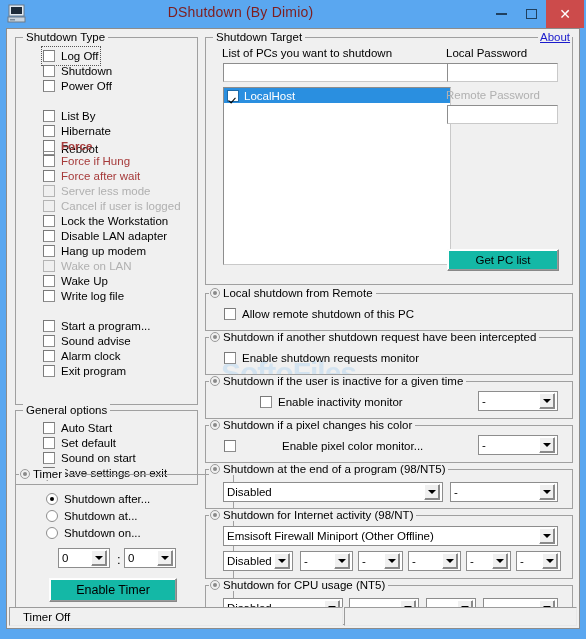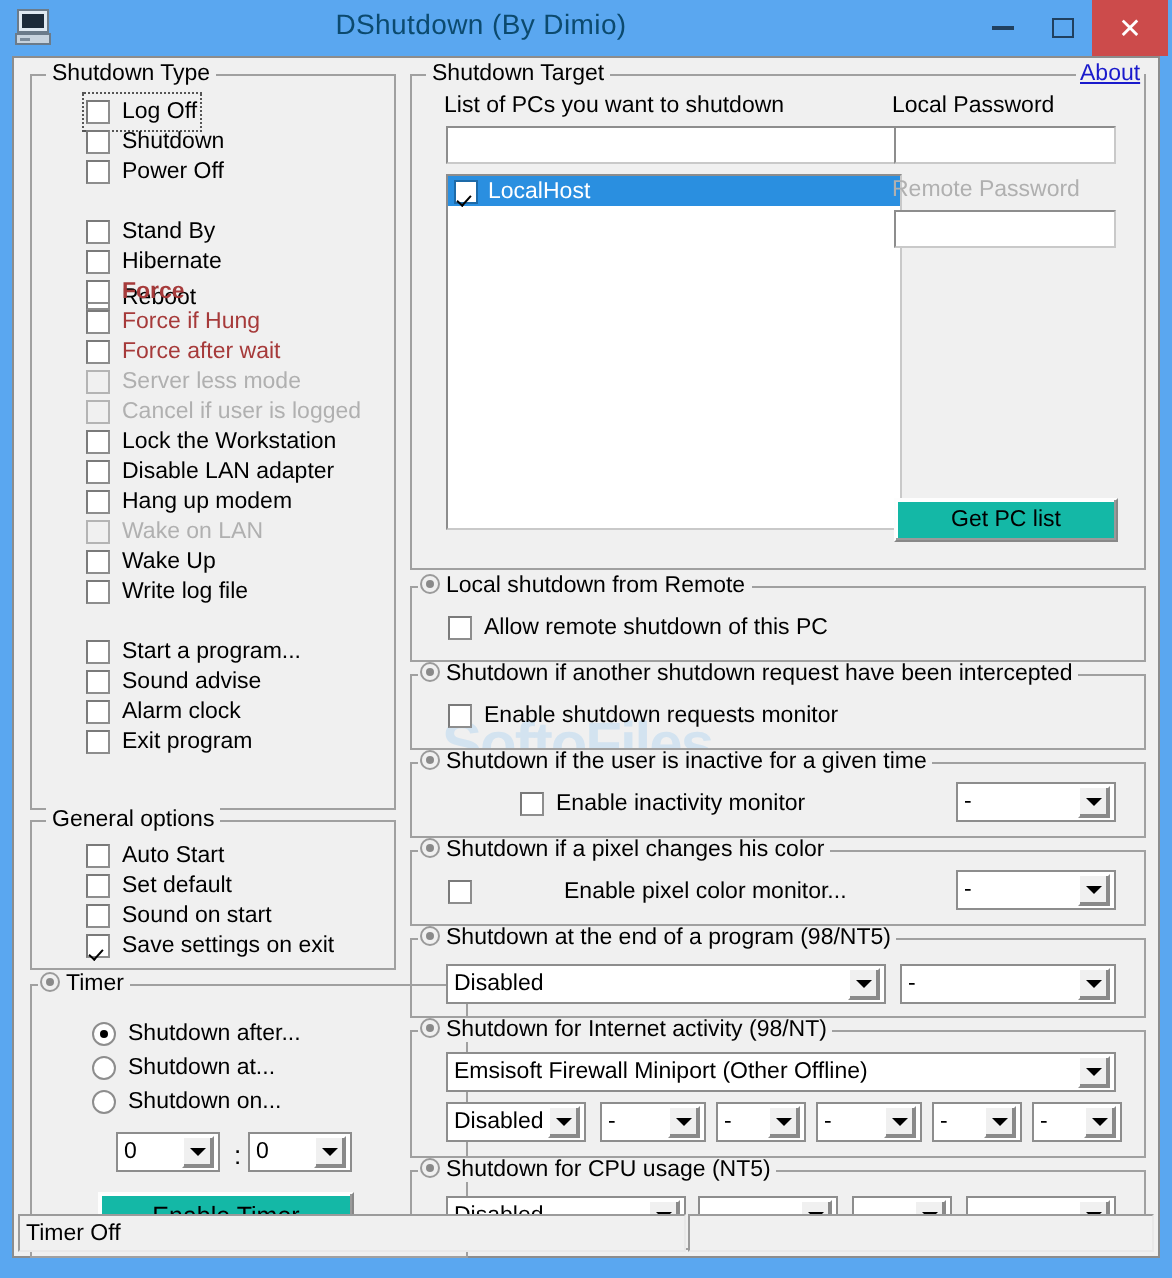--- a/index.html
+++ b/index.html
@@ -18,21 +18,21 @@
   }
   #titlebar{
     position:absolute;left:0;top:0;width:586px;height:28px;
     background:#5aa7f0;
   }
   #app-icon{
     position:absolute;left:7px;top:4px;width:20px;height:19px;
   }
   #title-text{
     position:absolute;left:0;top:4px;width:481px;text-align:center;
-    font-size:14px;color:#0c4a6e;letter-spacing:.2px;
+    font-size:14px;color:#7f1d1d;letter-spacing:.2px;
   }
   .cap-btn{
     position:absolute;top:0;height:28px;width:30px;
     display:flex;align-items:center;justify-content:center;
     color:#20405f;font-size:13px;cursor:default;
   }
   #btn-min{right:70px;}
   #btn-max{right:40px;}
   #btn-close{right:2px;width:38px;background:#cc4b4b;color:#fff;font-size:14px;}
   .minglyph{width:11px;height:2px;background:#20405f;}
@@ -171,21 +171,21 @@
   }
 
   
   #statusbar{
     position:absolute;left:2px;bottom:2px;width:568px;height:19px;
     display:flex;
   }
   .sbp{
     box-sizing:border-box;height:19px;background:#f0f0f0;
     border:1px solid #9b9b9b;border-right-color:#e8e8e8;border-bottom-color:#e8e8e8;
-    display:flex;align-items:center;padding-left:3px;font-size:11.5px;text-align:center;
+    display:flex;align-items:center;padding-left:13px;font-size:11.5px;text-align:center;
   }
   #sbp1{width:334px;}
   #sbp2{flex:1 1 auto;margin-left:1px;}
 </style>
 </head>
 <body>
 
 <div id="window">
 
   <div id="titlebar">
@@ -225,21 +225,21 @@
       <div class="cbrow" style="left:27px;top:40px;">
         <span class="cb"></span>
         <span class="lbl">Power Off</span>
       </div>
       <div class="cbrow" style="left:27px;top:55px;margin-top:48px;">
         <span class="cb"></span>
         <span class="lbl">Reboot</span>
       </div>
       <div class="cbrow" style="left:27px;top:70px;">
         <span class="cb"></span>
-        <span class="lbl">Stand By</span>
+        <span class="lbl">List By</span>
       </div>
       <div class="cbrow" style="left:27px;top:85px;">
         <span class="cb"></span>
         <span class="lbl">Hibernate</span>
       </div>
       <div class="cbrow" style="left:27px;top:100px;font-weight:bold;">
         <span class="cb"></span>
         <span class="lbl red">Force</span>
       </div>
       <div class="cbrow" style="left:27px;top:115px;">
@@ -313,21 +313,21 @@
       <div class="cbrow" style="left:27px;top:39px;">
         <span class="cb"></span>
         <span class="lbl">Sound on start</span>
       </div>
       <div class="cbrow" style="left:27px;top:54px;">
         <span class="cb checked"></span>
         <span class="lbl">Save settings on exit</span>
       </div>
     </div>
 
-    <div class="grp" style="left:8px;top:463px;width:219px;height:137px;">
+    <div class="grp" style="left:8px;top:445px;width:219px;height:137px;">
       <span class="cap withradio">
         <span class="rdo"></span><span>Timer</span>
       </span>
 
       <div class="rdrow" style="left:30px;top:16px;">
         <span class="rd checked"></span>
         <span class="lbl">Shutdown after...</span>
       </div>
       <div class="rdrow" style="left:30px;top:33px;">
         <span class="rd"></span>

